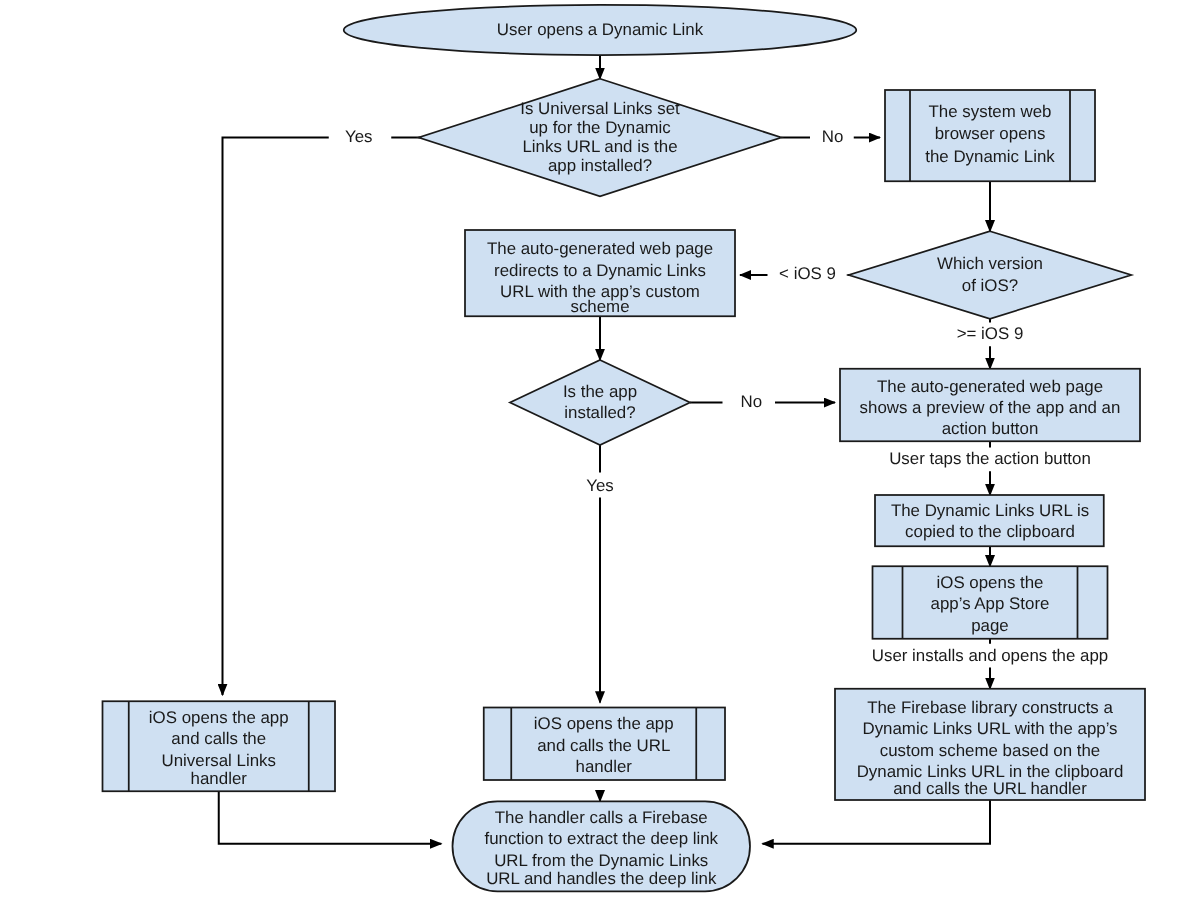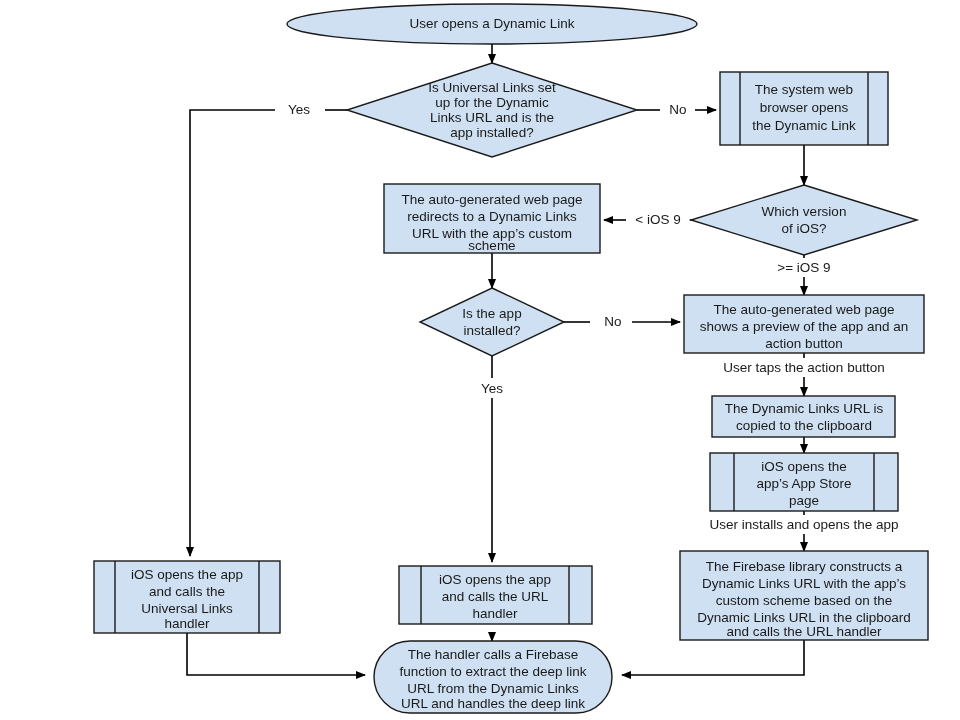--- a/index.html
+++ b/index.html
@@ -11,21 +11,20 @@
   body {
     width: 960px;
     height: 720px;
     overflow: hidden;
     font-family: "Liberation Sans", sans-serif;
   }
   #flowchart-root {
     position: relative;
     width: 768px;
     height: 720px;
-    padding-left: 12px;
   }
   svg#flow-svg {
     display: block;
     width: 960px;
     height: 720px;
   }
   .node-shape {
     fill: #cfe0f2;
     stroke: #1a1a1a;
     stroke-width: 1.4;

